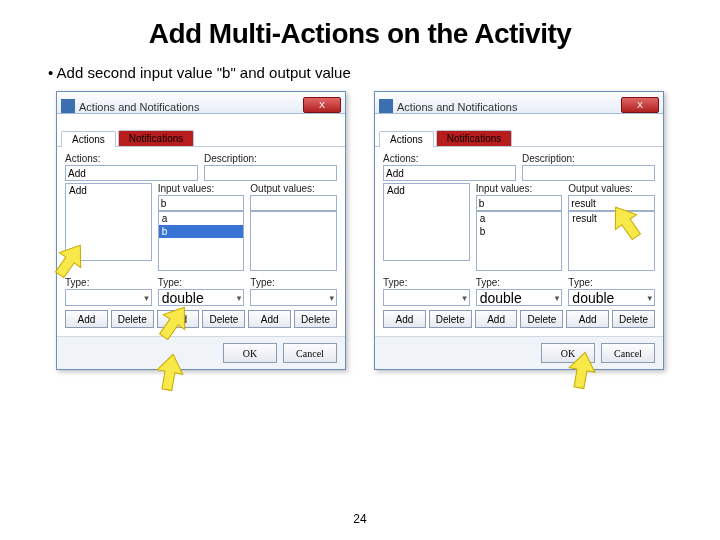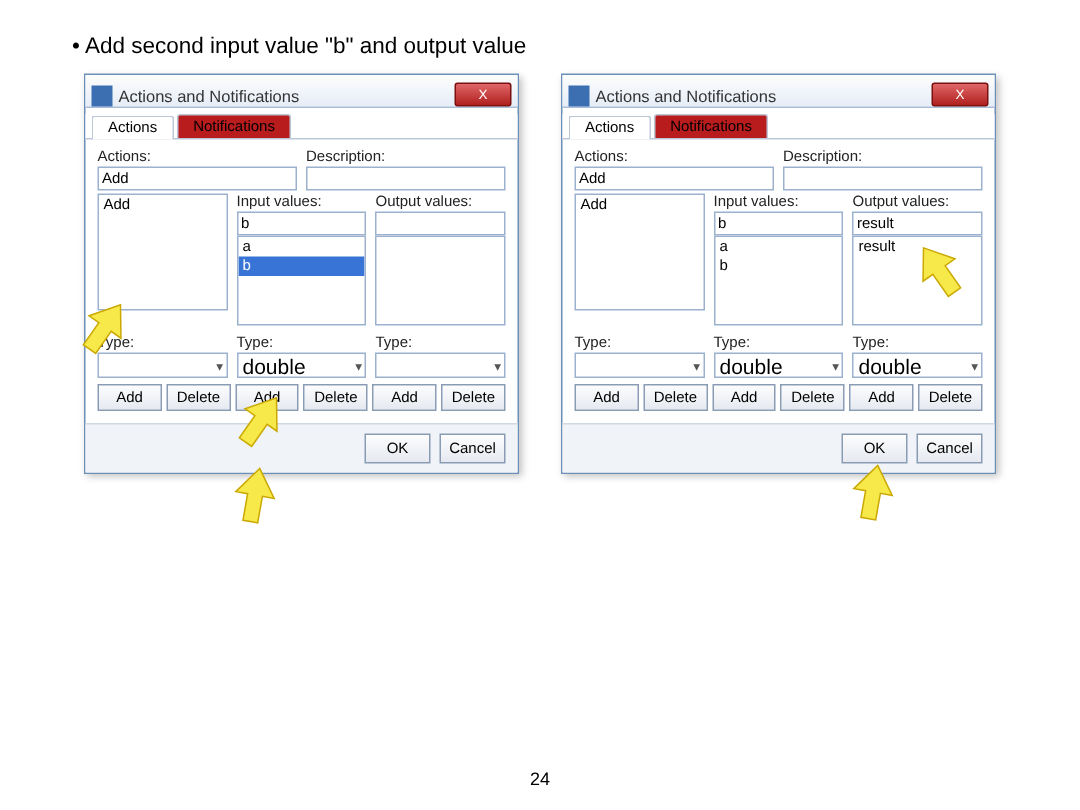--- a/index.html
+++ b/index.html
@@ -7,47 +7,48 @@
   .slide { padding: 18px 40px 0 40px; }
   .title { font-size: 28px; font-weight: 600; text-align: center; margin-bottom: 14px; letter-spacing: -0.5px; }
   .bullet { font-size: 15px; margin: 4px 0 10px 8px; }
   .bullet:before { content: "• "; }
   .shots { display: flex; gap: 28px; justify-content: center; }
   .dialog { width: 290px; border: 1px solid #6b8fb8; box-shadow: 2px 2px 5px rgba(0,0,0,0.25); font-size: 10px; background: #fff; position: relative; }
   .titlebar { height: 22px; background: linear-gradient(#fdfdfd,#e6edf7); display: flex; align-items: flex-end; padding: 0 4px; border-bottom: 1px solid #a7bcd7; position: relative;}
   .wicon { width: 14px; height: 14px; background: #3b6fb2; margin-right: 4px; }
   .wtitle { flex: 1; font-size: 11px; color: #333; }
   .closebtn { width: 38px; height: 16px; background: linear-gradient(#e06666,#b02020); border: 1px solid #7a1010; border-radius: 2px; color: #fff; font-size: 9px; display:flex; align-items:center; justify-content:center; }
-  .tabs { display: flex; background: #fff; border-bottom: 1px solid #bcc7d8; margin-top: 4px; padding-left: 4px; gap: 2px;}
+  .tabs { display: flex; background: #fff; border-bottom: 1px solid #bcc7d8; margin-top: 16px; padding-left: 4px; gap: 2px;}
   .tab { padding: 2px 10px; border: 1px solid #bcc7d8; border-bottom: none; background: #b91c1c; font-size: 10px; border-radius: 2px 2px 0 0; }
   .tab.active { background: #fff; position: relative; top: 1px; }
   .dbody { padding: 6px 8px 8px 8px; }
   .row2 { display:flex; gap: 6px; }
   .col { flex: 1; }
   .col3 { display:flex; gap: 6px; margin-top: 2px;}
   .col3 > div { flex:1; }
   .lbl { font-size: 10px; color: #222; margin-bottom: 1px; display:block; text-decoration-color: rgba(0,0,0,0); }
   .inp { width: 100%; height: 16px; border: 1px solid #9cb1ce; font-size: 10px; padding: 0 2px; background:#fff; }
   .listbox { width: 100%; height: 78px; border: 1px solid #9cb1ce; background: #fff; font-size: 10px; overflow: hidden; }
   .listitem { padding: 0 3px; height: 13px; line-height: 13px; }
   .listitem.sel { background: #3874d6; color: #fff; }
   .combo { width: 100%; height: 17px; border: 1px solid #9cb1ce; background:#fff; display:flex; align-items:center; padding-left:3px; font-size:14px; position:relative;}
   .combo:after { content:"▾"; position:absolute; right:2px; font-size:9px; color:#555;}
   .btnrow { display: flex; gap: 3px; margin-top: 4px; }
   .btn { flex:1; height: 18px; border: 1px solid #8a9bb4; background: linear-gradient(#fdfdfd,#e5e9f0); font-size: 10px; display:flex; align-items:center; justify-content:center; }
   .okrow { display:flex; justify-content:flex-end; gap:6px; padding: 6px 8px; border-top:1px solid #d0d8e4; background:#f0f3f8;}
-  .okbtn { width: 44px; height: 20px; border: 1px solid #8a9bb4; background: linear-gradient(#fdfdfd,#e5e9f0); font-size: 10px; display:flex; align-items:center; justify-content:center; }
+  .okbtn { width: 54px; height: 20px; border: 1px solid #8a9bb4; background: linear-gradient(#fdfdfd,#e5e9f0); font-size: 10px; display:flex; align-items:center; justify-content:center;font-family:Liberation Serif, serif; }
   .arrow { position:absolute; width: 34px; height: 40px; pointer-events:none; }
   .arrow svg { width:100%; height:100%; }
   .pagenum { position:absolute; bottom: 14px; left:50%; transform:translateX(-50%); font-size:12px; }
 </style>
 </head>
 <body>
 
 <div class="slide">
+  <div class="title">Add Multi-Actions on the Activity</div>
   <div class="bullet">Add second input value "b" and output value</div>
 
   <div class="shots">
 
     <div class="dialog">
       <div class="titlebar">
         <div class="wicon"></div>
         <div class="wtitle">Actions and Notifications</div>
         <div class="closebtn">X</div>
       </div>

